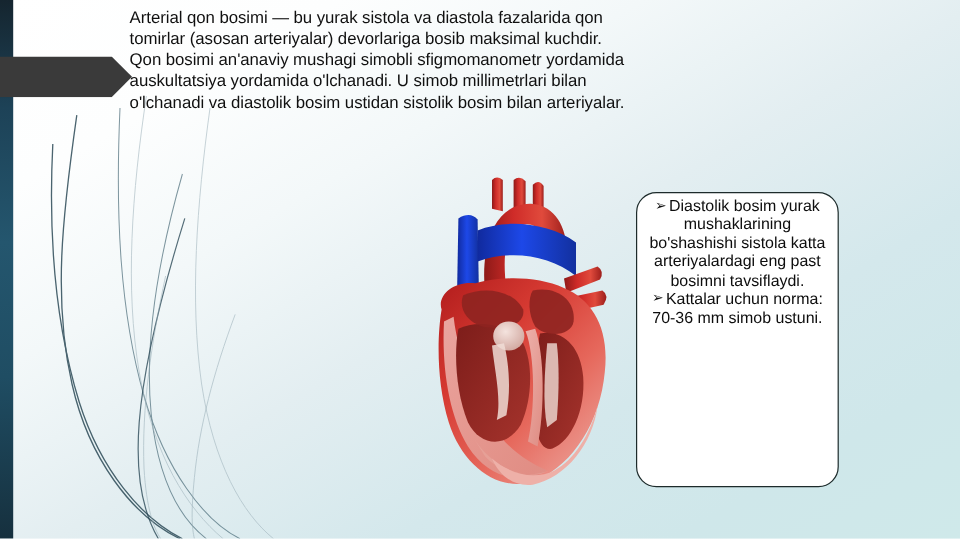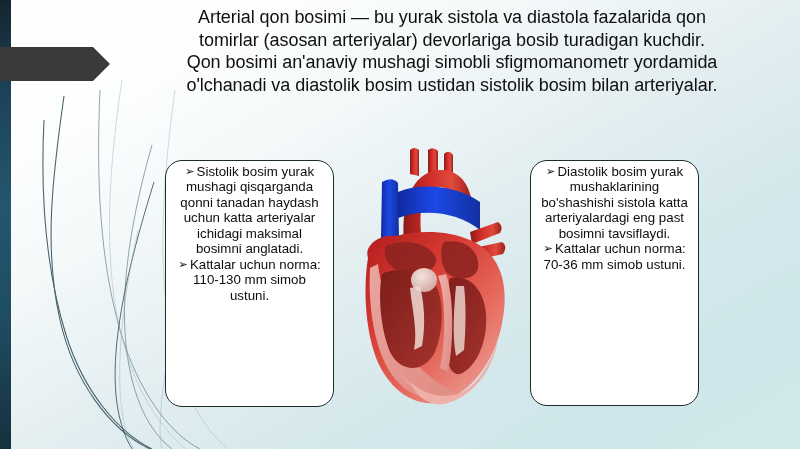--- a/index.html
+++ b/index.html
@@ -61,22 +61,22 @@
     width: 166px;
     height: 265px;
   }
 
   
   #title-block {
     position: absolute;
     left: 108px;
     top: 6px;
     width: 688px;
-    text-align: center;
-    font-size: 18px;
+    text-align: left;
+    font-size: 14px;
     line-height: 1.26;
     color: #101010;
     letter-spacing: -0.05px;
   }
 
   
   .callout {
     position: absolute;
     background: #ffffff;
     border: 1.4px solid #1d2b2b;
@@ -141,29 +141,26 @@
       <path d="M 196 262 C 178 310, 166 356, 162 398 C 159 428, 160 440, 162 449"></path>
     </g>
   </svg>
 
   <svg id="arrow-banner" viewBox="0 0 110 34" preserveAspectRatio="none">
     <polygon points="0,0 93,0 110,17 93,34 0,34" fill="#3a3a3a"></polygon>
   </svg>
 
   <div id="title-block">
     <div>Arterial qon bosimi — bu yurak sistola va diastola fazalarida qon</div>
-    <div>tomirlar (asosan arteriyalar) devorlariga bosib turadigan kuchdir.</div>
+    <div>tomirlar (asosan arteriyalar) devorlariga bosib maksimal kuchdir.</div>
     <div>Qon bosimi an'anaviy mushagi simobli sfigmomanometr yordamida</div>
+    <div>auskultatsiya yordamida o'lchanadi. U simob millimetrlari bilan</div>
     <div>o'lchanadi va diastolik bosim ustidan sistolik bosim bilan arteriyalar.</div>
   </div>
 
-  <div class="callout" id="callout-left">
-    <p class="para"><span class="bullet-glyph">➢</span><span>Sistolik bosim yurak mushagi qisqarganda qonni tanadan haydash uchun katta arteriyalar ichidagi maksimal bosimni anglatadi.</span></p>
-    <p class="para"><span class="bullet-glyph">➢</span><span>Kattalar uchun norma: 110-130 mm simob ustuni.</span></p>
-  </div>
 
   <div class="callout" id="callout-right">
     <p class="para"><span class="bullet-glyph">➢</span><span>Diastolik bosim yurak mushaklarining bo'shashishi sistola katta arteriyalardagi eng past bosimni tavsiflaydi.</span></p>
     <p class="para"><span class="bullet-glyph">➢</span><span>Kattalar uchun norma: 70-36 mm simob ustuni.</span></p>
   </div>
 
   <svg id="heart-figure" viewBox="0 0 166 265">
     <defs>
       <linearGradient id="gAorta" x1="0" y1="0" x2="1" y2="0">
         <stop offset="0%" stop-color="#8d1a18"></stop>

